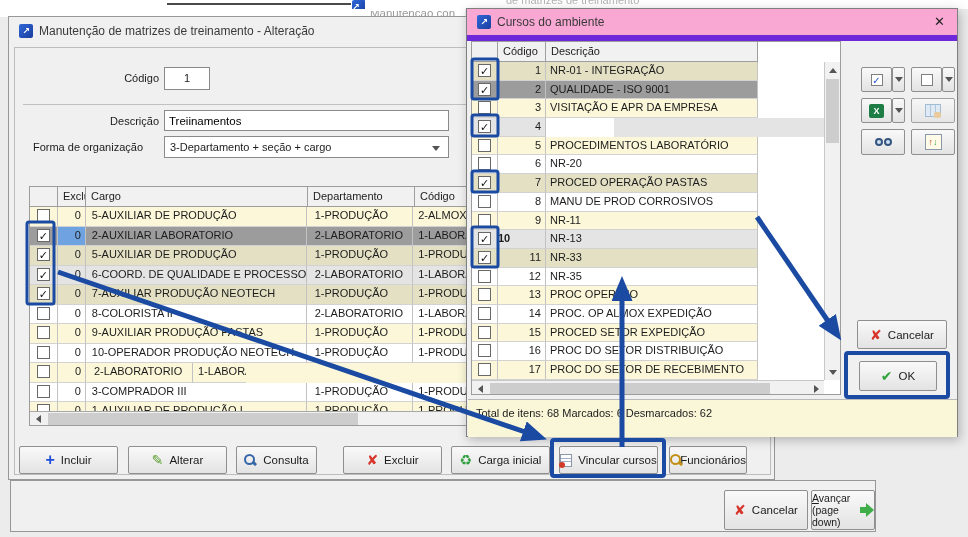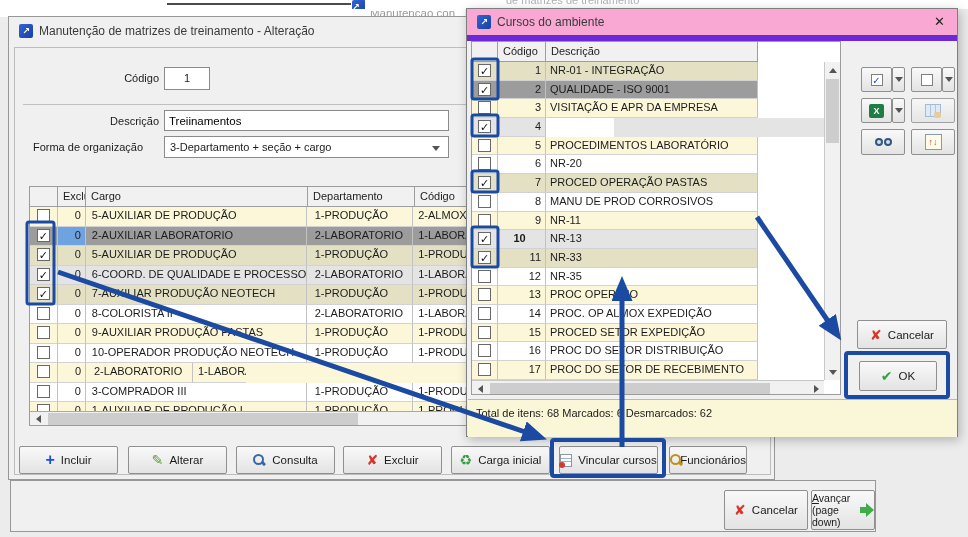--- a/index.html
+++ b/index.html
@@ -205,21 +205,21 @@
 
   <div id="bg-action-buttons">
       <div class="btn abs" style="left: 10px; top: 429px; width: 99px; height: 28px;">
         <span class="ic-plus">+</span>
         <span>Incluir</span>
       </div>
       <div class="btn abs" style="left: 119px; top: 429px; width: 99px; height: 28px;">
         <span class="g-ic ic-pencil">✎</span>
         <span>Alterar</span>
       </div>
-      <div class="btn abs" style="left: 227px; top: 429px; width: 99px; height: 28px;">
+      <div class="btn abs" style="left: 227px; top: 429px; width: 81px; height: 28px;">
         <span class="mag blue"></span>
         <span>Consulta</span>
       </div>
       <div class="btn abs" style="left: 334px; top: 429px; width: 99px; height: 28px;">
         <span class="g-ic ic-x">✘</span>
         <span>Excluir</span>
       </div>
       <div class="btn abs" style="left: 442px; top: 429px; width: 99px; height: 28px;">
         <span class="g-ic ic-recycle">♻</span>
         <span>Carga inicial</span>
@@ -312,21 +312,21 @@
           <div class="cell white" style="width: 68px; border-right: none; border-bottom: none; background: rgb(255, 255, 255);"></div>
         </div>
         <div class="trow cream" style="height: 18.7px;">
           <div class="cell" style="width: 26px; text-align: center; padding-top: 2px;"><span class="cb13"></span></div>
           <div class="cell" style="width: 48px; text-align: right; padding-right: 4px;">9</div>
           <div class="cell" style="width: 212px; padding-left: 4px;">NR-11</div>
           <div class="cell white" style="width: 68px; border-right: none; border-bottom: none; background: rgb(255, 255, 255);"></div>
         </div>
         <div class="trow graychk" style="height: 18.7px;">
           <div class="cell" style="width: 26px; text-align: center; padding-top: 2px;"><span class="cb13 on">✓</span></div>
-          <div class="cell" style="width: 48px; text-align: center; padding-right: 4px; font-weight: bold;">10</div>
+          <div class="cell" style="width: 48px; text-align: left; padding-right: 4px; font-weight: bold;">10</div>
           <div class="cell" style="width: 212px; padding-left: 4px;">NR-13</div>
           <div class="cell white" style="width: 68px; border-right: none; border-bottom: none; background: rgb(255, 255, 255);"></div>
         </div>
         <div class="trow khaki" style="height: 18.7px;">
           <div class="cell" style="width: 26px; text-align: center; padding-top: 2px;"><span class="cb13 on">✓</span></div>
           <div class="cell" style="width: 48px; text-align: right; padding-right: 4px;">11</div>
           <div class="cell" style="width: 212px; padding-left: 4px;">NR-33</div>
           <div class="cell white" style="width: 68px; border-right: none; border-bottom: none; background: rgb(255, 255, 255);"></div>
         </div>
         <div class="trow white" style="height: 18.7px;">

